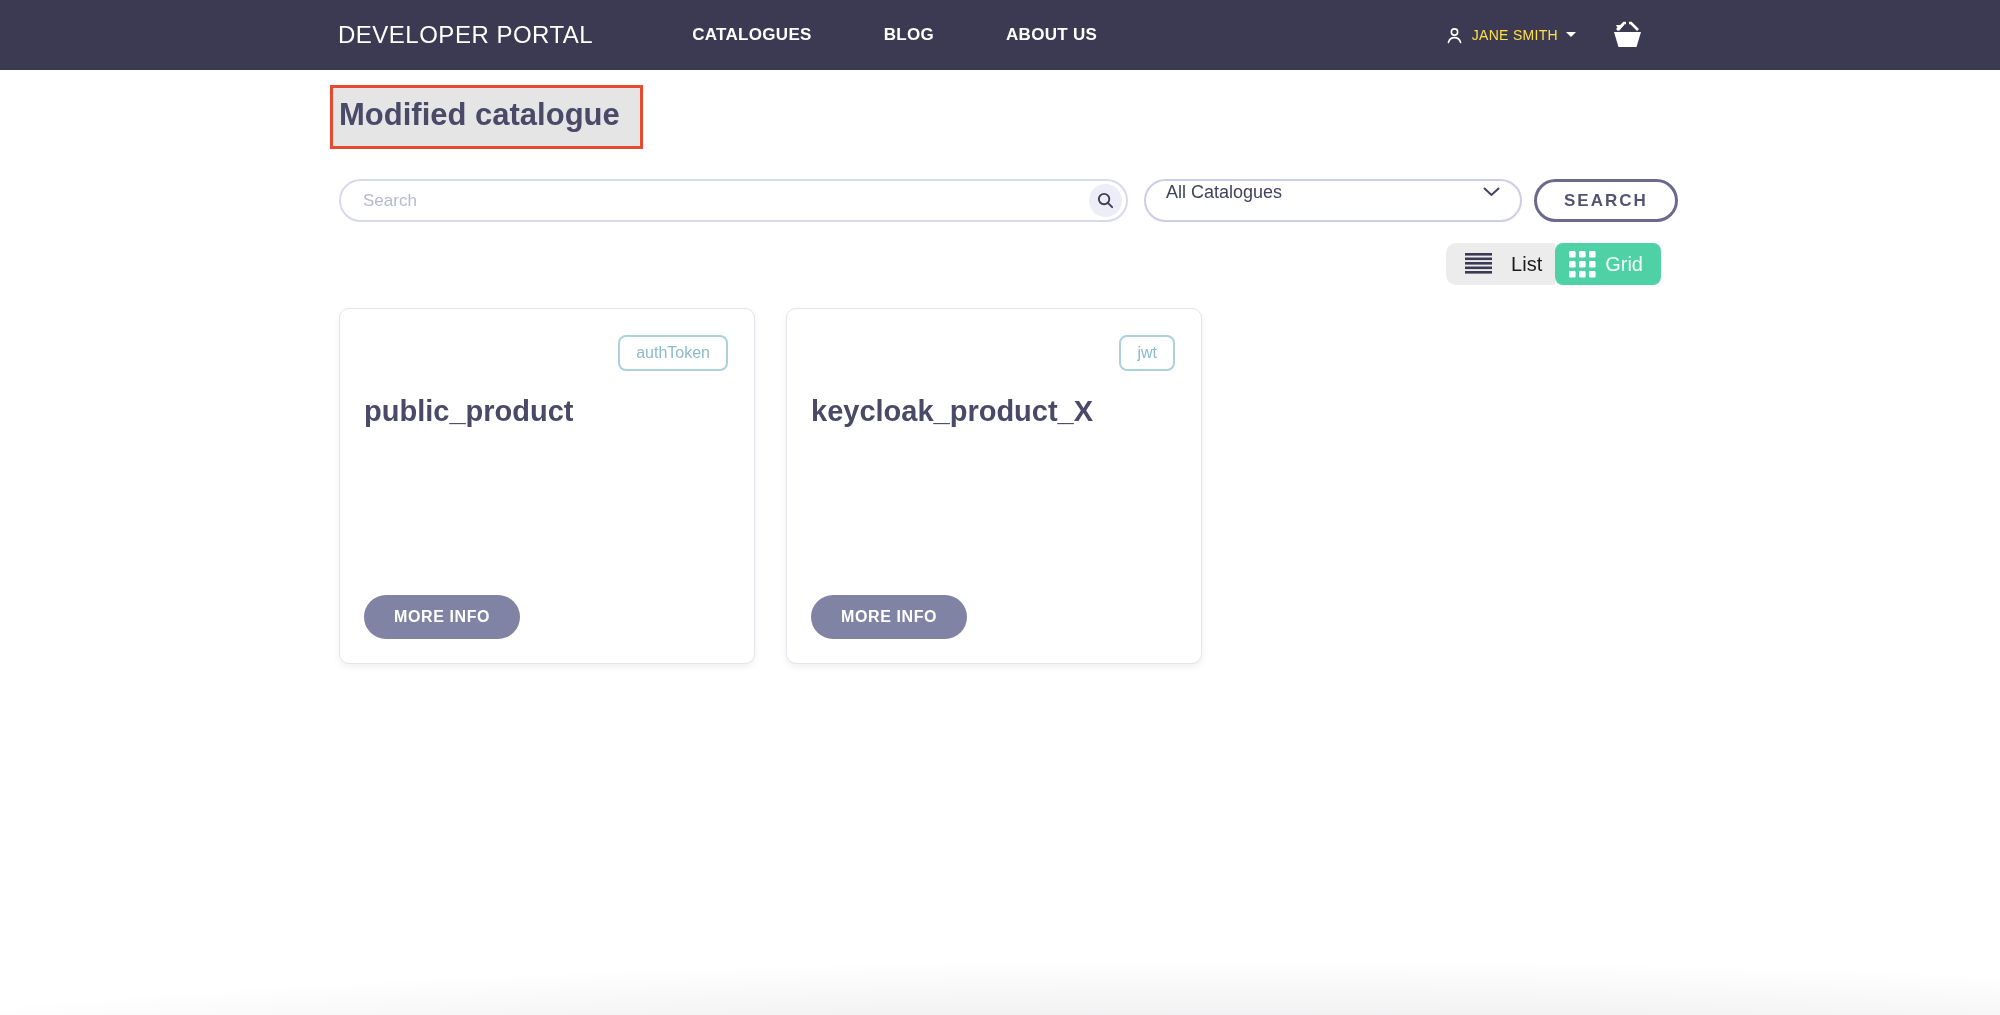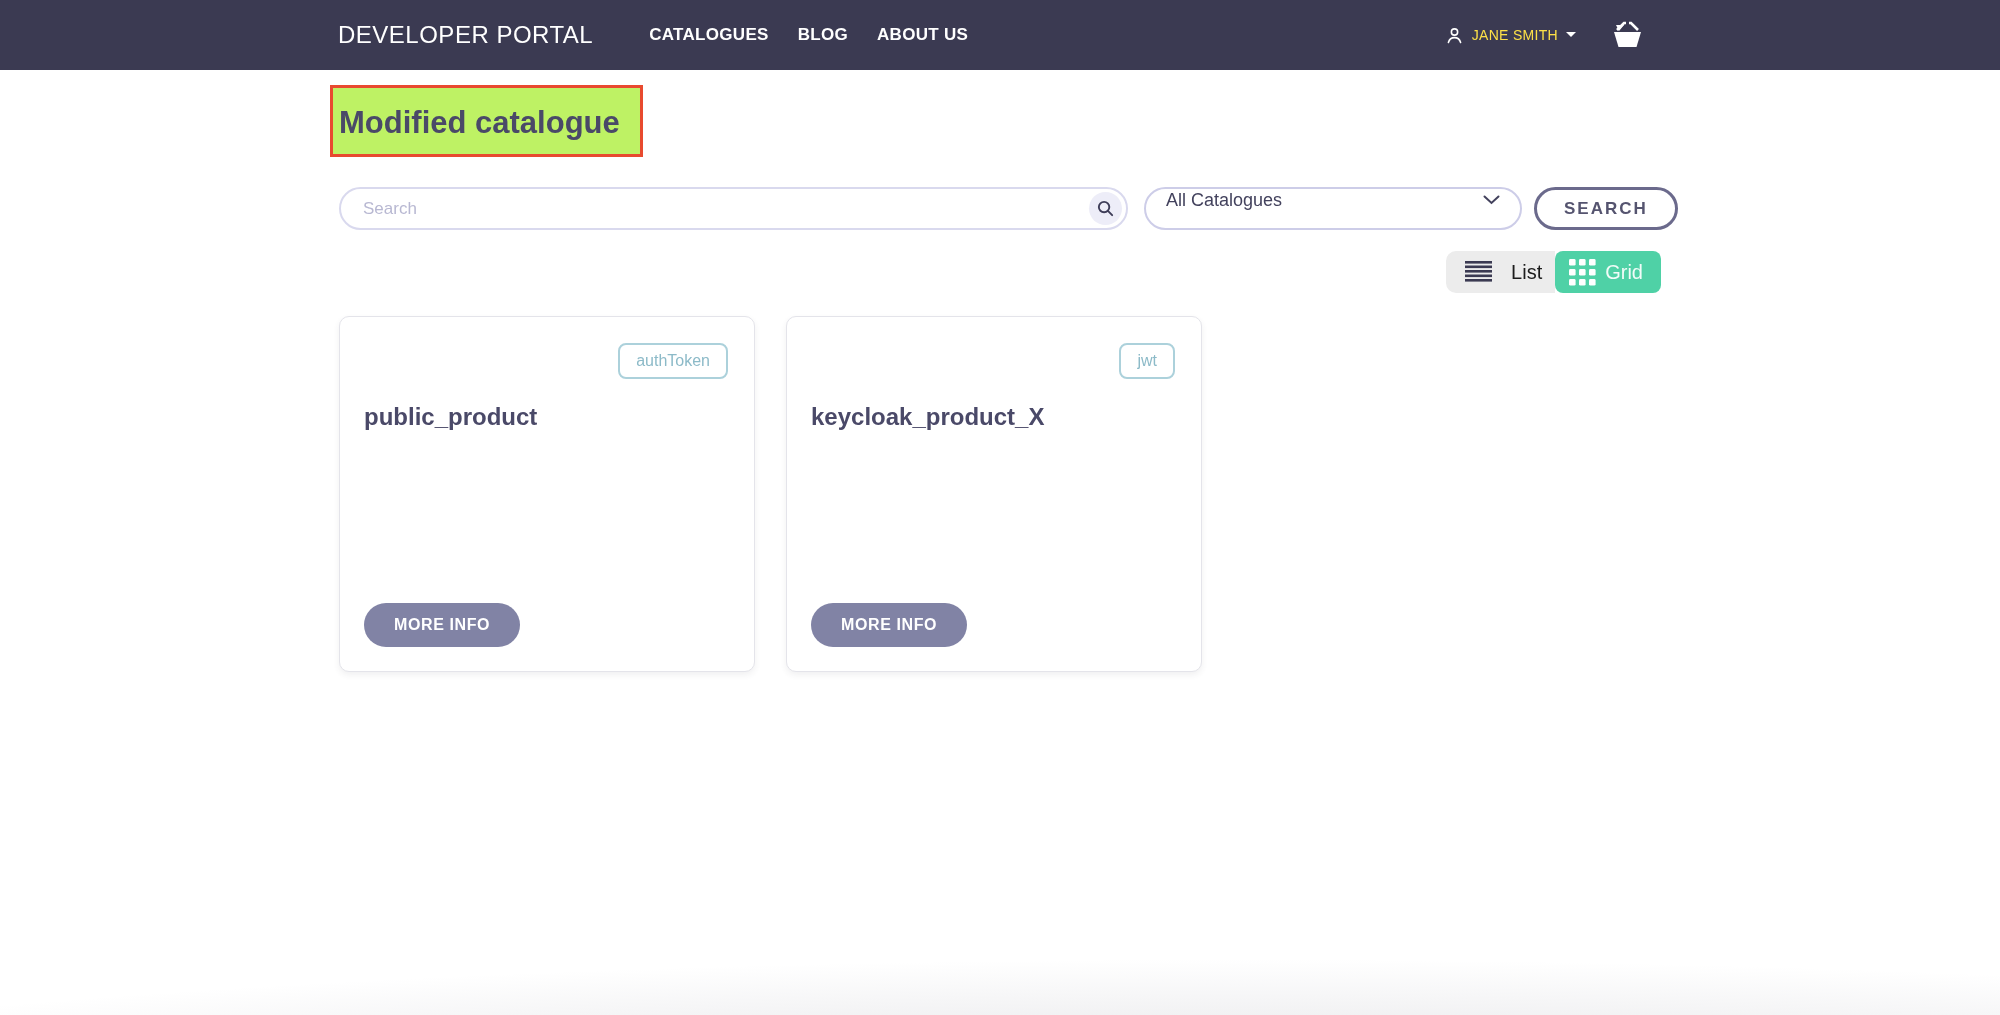--- a/index.html
+++ b/index.html
@@ -16,32 +16,32 @@
     background:var(--header-bg,#3b3a52);
     display:flex; align-items:center;
   }
   .brand {
     margin-left:338px; color:#ffffff; font-size:24px; font-weight:400;
     letter-spacing:0.5px; cursor:pointer; white-space:nowrap;
   }
   .mainnav { margin-left:56px; display:flex; gap:29px; }
   .mainnav .navlink {
     color:#ffffff; font-size:17px; font-weight:700; letter-spacing:0.3px;
-    text-decoration:none; cursor:pointer; white-space:nowrap;
+    text-decoration:none; cursor:pointer; white-space:nowrap;margin-left:43px;
   }
   .header-right { margin-left:auto; margin-right:356px; display:flex; align-items:center; gap:34px; }
   .user-menu { display:flex; align-items:center; gap:7px; cursor:pointer; }
   .user-name { color:#fde047; font-size:14px; font-weight:400; letter-spacing:0.3px; }
   .basket-btn { background:none; border:none; padding:0; cursor:pointer; display:flex; }
 
   
   .content { position:absolute; left:339px; top:85px; width:1322px; }
   .title-box {
     display:inline-block; border:3px solid var(--highlight,#e84a2f);
-    padding:17px 20px 13px 6px; margin-left:-9px; background:#bef264;
+    padding:9px 20px 13px 6px; margin-left:-9px; background:#e5e5e5;
   }
   .page-title { margin:0; font-size:31px; font-weight:700; color:var(--title-text,#4a4968); }
 
   
   .search-row { display:flex; align-items:center; margin-top:30px; }
   .search-field { position:relative; width:789px; height:43px; flex:none; }
   .search-field input {
     width:100%; height:100%; border:2px solid #d9d9ee; border-radius:22px;
     padding:0 60px 0 22px; font-size:17px; color:#4a4968; outline:none;
     font-family:inherit; background:#fff;
@@ -82,21 +82,21 @@
     border:1px solid #e4e4ea; border-radius:10px;
     box-shadow:0 3px 6px rgba(60,60,80,0.08);
     padding:26px 26px 24px 24px;
     display:flex; flex-direction:column;
   }
   .badge-row { display:flex; justify-content:flex-end; }
   .badge {
     border:2px solid #acd1db; color:#8cbac8; border-radius:8px;
     padding:7px 16px; font-size:16px; background:#fff; white-space:nowrap;
   }
-  .card-title { margin:24px 0 0; font-size:24px; font-weight:700; color:var(--title-text,#4a4968); }
+  .card-title { margin:24px 0 0; font-size:29px; font-weight:700; color:var(--title-text,#4a4968); }
   .more-info {
     margin-top:auto; align-self:flex-start;
     background:var(--button,#8183a5); color:#ffffff; border:none; border-radius:22px;
     padding:13px 30px; font-size:16px; font-weight:700; letter-spacing:0.6px;
     cursor:pointer; font-family:inherit;
   }
 
   
   .bottom-shade {
     position:absolute; left:0; right:0; bottom:0; height:150px; pointer-events:none;

